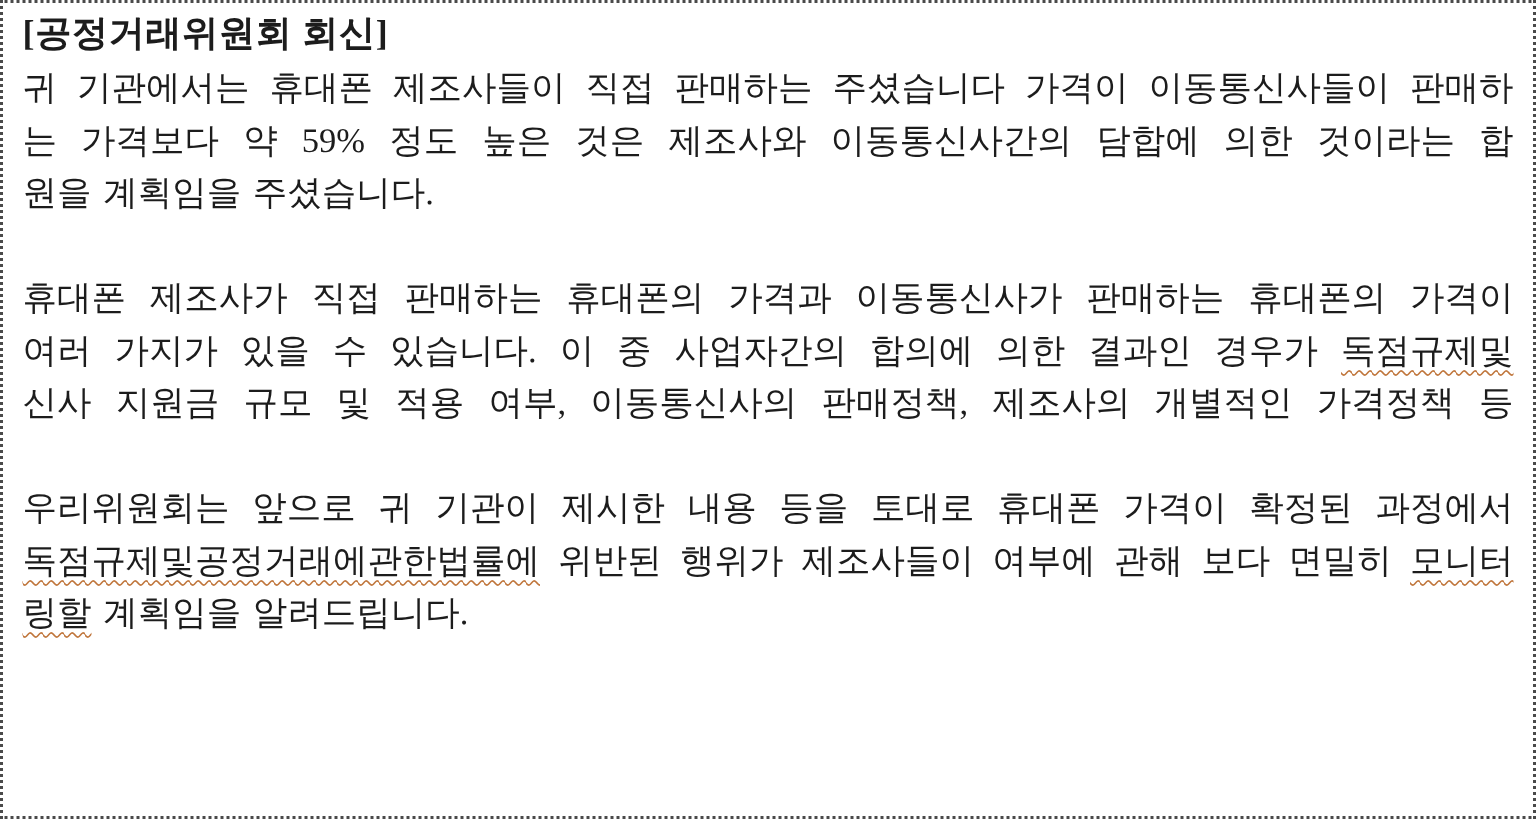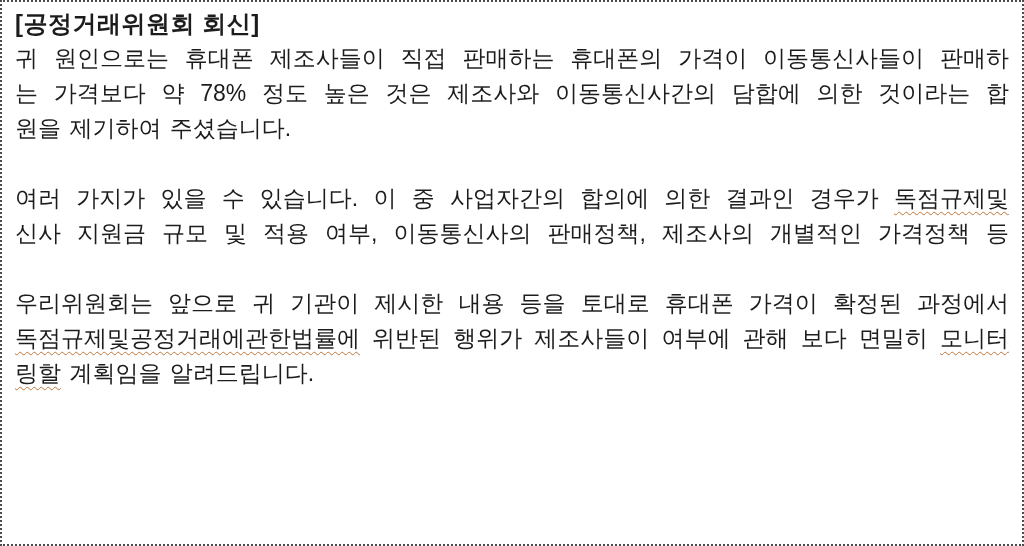--- a/index.html
+++ b/index.html
@@ -8,21 +8,21 @@
     background: #ffffff;
   }
   .doc-box {
     box-sizing: border-box;
     width: 1024px;
     height: 546px;
     border: 2px dotted #4a4a4a;
     background: #ffffff;
     padding: 4px 13px 20px 13px;
     overflow: hidden;
-    font-family: Liberation Sans, sans-serif;
+    font-family: Liberation Serif, serif;
     font-size: 23px;
     color: #1c1c1c;
   }
   .title-line {
     font-weight: bold;
     font-size: 24px;
     line-height: 35px;
     height: 35px;
     white-space: nowrap;
     letter-spacing: 0.5px;
@@ -50,26 +50,27 @@
     text-underline-offset: 5px;
   }
 </style>
 </head>
 <body>
 
 <div class="doc-box">
 
   <div class="title-line">[공정거래위원회 회신]</div>
 
-  <div class="text-line">귀 원인으로는 휴대폰 제조사들이 직접 판매하는 휴대폰의 가격이 이동통신사들이 판매하</div>
-  <div class="text-line">는 가격보다 약 78% 정도 높은 것은 제조사와 이동통신사간의 담합에 의한 것이라는 합</div>
-  <div class="text-line para-last">원을 제기하여 주셨습니다.</div>
+  <div class="text-line">귀 기관에서는 휴대폰 제조사들이 직접 판매하는 주셨습니다 가격이 이동통신사들이 판매하</div>
+  <div class="text-line">는 가격보다 약 59% 정도 높은 것은 제조사와 이동통신사간의 담합에 의한 것이라는 합</div>
+  <div class="text-line para-last">원을 계획임을 주셨습니다.</div>
 
   <div class="blank-line"></div>
 
+  <div class="text-line">휴대폰 제조사가 직접 판매하는 휴대폰의 가격과 이동통신사가 판매하는 휴대폰의 가격이</div>
   <div class="text-line"><span>여러 가지가 있을 수 있습니다. 이 중 사업자간의 합의에 의한 결과인 경우가 </span><span class="misspell">독점규제및</span></div>
   <div class="text-line">신사 지원금 규모 및 적용 여부, 이동통신사의 판매정책, 제조사의 개별적인 가격정책 등</div>
 
   <div class="blank-line"></div>
 
   <div class="text-line">우리위원회는 앞으로 귀 기관이 제시한 내용 등을 토대로 휴대폰 가격이 확정된 과정에서</div>
   <div class="text-line"><span class="misspell">독점규제및공정거래에관한법률에</span><span> 위반된 행위가 제조사들이 여부에 관해 보다 면밀히 </span><span class="misspell">모니터</span></div>
   <div class="text-line para-last"><span class="misspell">링할</span><span> 계획임을 알려드립니다.</span></div>
 
 </div>

